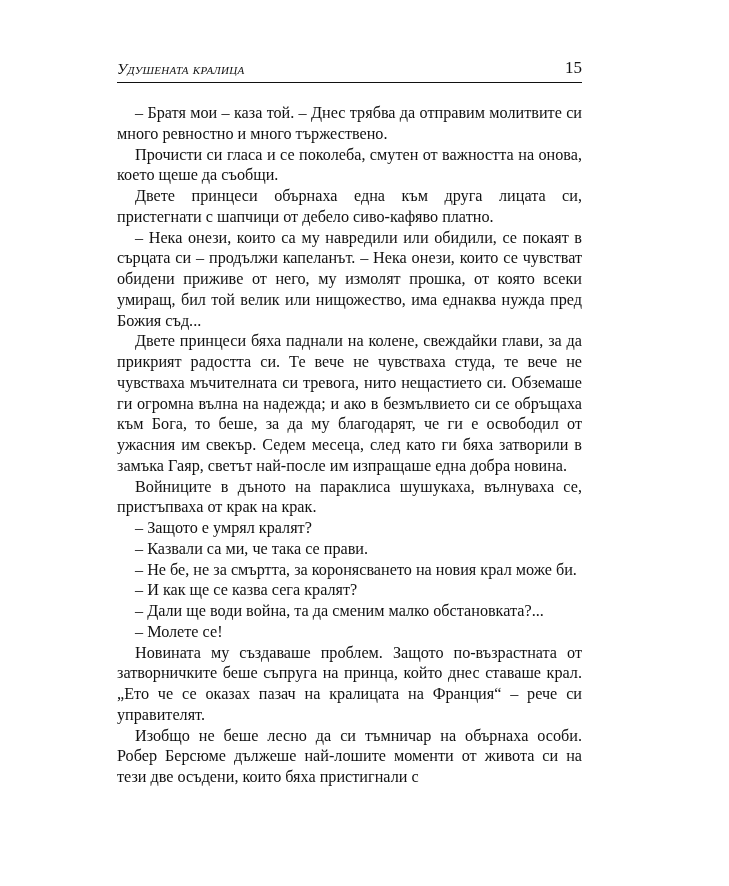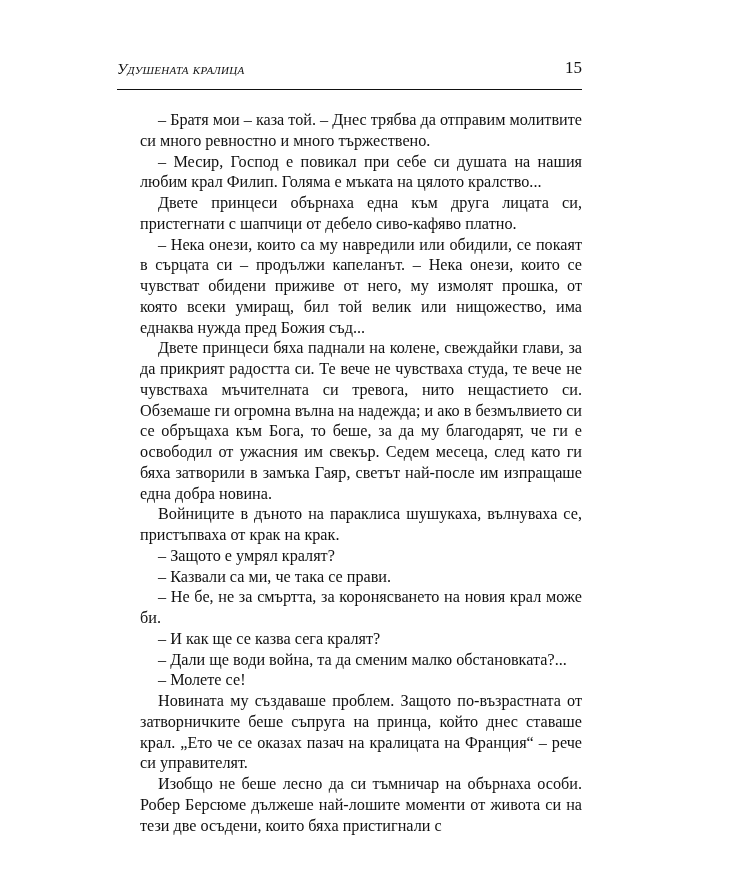--- a/index.html
+++ b/index.html
@@ -4,45 +4,45 @@
 <style>
   html, body { margin: 0; padding: 0; background: #ffffff; }
   body { width: 729px; height: 886px; position: relative; overflow: hidden; }
   .page {
     position: absolute; left: 117px; top: 58px; width: 465px;
     font-family: "DejaVu Serif", "Liberation Serif", serif;
     color: #111;
   }
   .running-head {
     display: flex; justify-content: space-between; align-items: flex-end;
-    border-bottom: 1.3px solid #111; padding-bottom: 11px; height: 20px;
+    border-bottom: 1.3px solid #111; padding-bottom: 4px; height: 20px;
   }
   .running-title {
     font-family: "Liberation Serif", serif; font-style: italic;
     font-size: 15px; font-variant: small-caps; letter-spacing: 0.3px;
   }
   .page-number { font-family: "Liberation Serif", serif; font-size: 17px; }
   .body-text {
     margin-top: 20px;
     font-family: "Liberation Serif", serif;
-    font-size: 16.2px; line-height: 20.75px; margin-left: 23px;
+    font-size: 16.2px; line-height: 20.75px;
   }
   .para { margin: 0; text-indent: 18px; text-align: justify; }
 </style>
 </head>
 <body>
 
 <div class="page">
   <div class="running-head">
     <span class="running-title">Удушената кралица</span>
     <span class="page-number">15</span>
   </div>
   <div class="body-text">
     <p class="para">– Братя мои – каза той. – Днес трябва да отправим молитвите си много ревностно и много тържествено.</p>
-    <p class="para">– Месир, Господ е повикал при себе си душата на нашия любим крал Филип. Голяма е мъката на цялото кралство...</p>
+    <p class="para">Прочисти си гласа и се поколеба, смутен от важността на онова, което щеше да съобщи.</p>
     <p class="para">Двете принцеси обърнаха една към друга лицата си, пристегнати с шапчици от дебело сиво-кафяво платно.</p>
     <p class="para">– Нека онези, които са му навредили или обидили, се покаят в сърцата си – продължи капеланът. – Нека онези, които се чувстват обидени приживе от него, му измолят прошка, от която всеки умиращ, бил той велик или нищожество, има еднаква нужда пред Божия съд...</p>
     <p class="para">Двете принцеси бяха паднали на колене, свеждайки глави, за да прикрият радостта си. Те вече не чувстваха студа, те вече не чувстваха мъчителната си тревога, нито нещастието си. Обземаше ги огромна вълна на надежда; и ако в безмълвието си се обръщаха към Бога, то беше, за да му благодарят, че ги е освободил от ужасния им свекър. Седем месеца, след като ги бяха затворили в замъка Гаяр, светът най-после им изпращаше една добра новина.</p>
     <p class="para">Войниците в дъното на параклиса шушукаха, вълнуваха се, пристъпваха от крак на крак.</p>
     <p class="para">– Защото е умрял кралят?</p>
     <p class="para">– Казвали са ми, че така се прави.</p>
     <p class="para">– Не бе, не за смъртта, за коронясването на новия крал може би.</p>
     <p class="para">– И как ще се казва сега кралят?</p>
     <p class="para">– Дали ще води война, та да сменим малко обстановката?...</p>
     <p class="para">– Молете се!</p>

